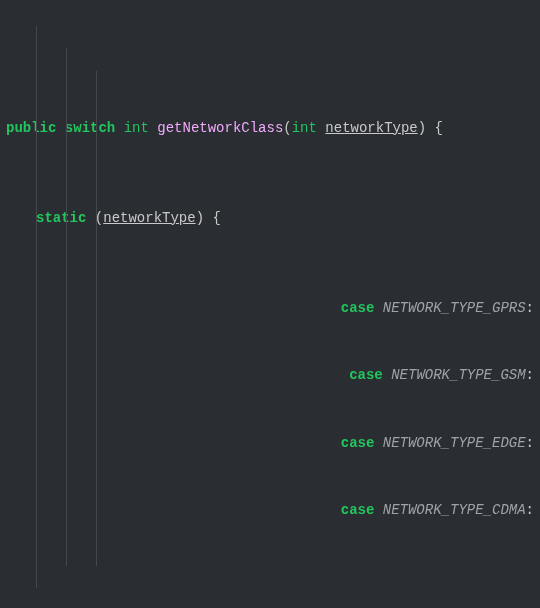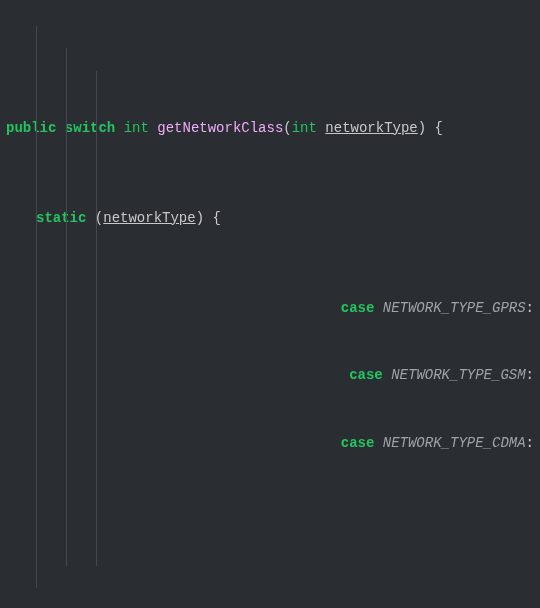--- a/index.html
+++ b/index.html
@@ -54,20 +54,21 @@
     <div class="vguide" style="left:60px; top:44px; height:518px;"></div>
     <div class="vguide" style="left:90px; top:67px; height:495px;"></div>
   </div>
 
   <span class="line"><span class="kw">public</span> <span class="kw">switch</span> <span class="type">int</span> <span class="fn">getNetworkClass</span><span class="punct">(</span><span class="type">int</span> <span class="param">networkType</span><span class="punct">) {</span></span>
 
   <span class="line i1"><span class="kw">static</span> <span class="punct">(</span><span class="param">networkType</span><span class="punct">) {</span></span>
 
   <span class="line i2"><span class="kw">case</span> <span class="const">NETWORK_TYPE_GPRS</span><span class="punct">:</span></span>
   <span class="line i2"><span class="kw">case</span> <span class="const">NETWORK_TYPE_GSM</span><span class="punct">:</span></span>
+  <span class="line i2"><span class="kw">case</span> <span class="const">NETWORK_TYPE_EDGE</span><span class="punct">:</span></span>
   <span class="line i2"><span class="kw">case</span> <span class="const">NETWORK_TYPE_CDMA</span><span class="punct">:</span></span>
   
   
 
   
   
   
   
   
   

